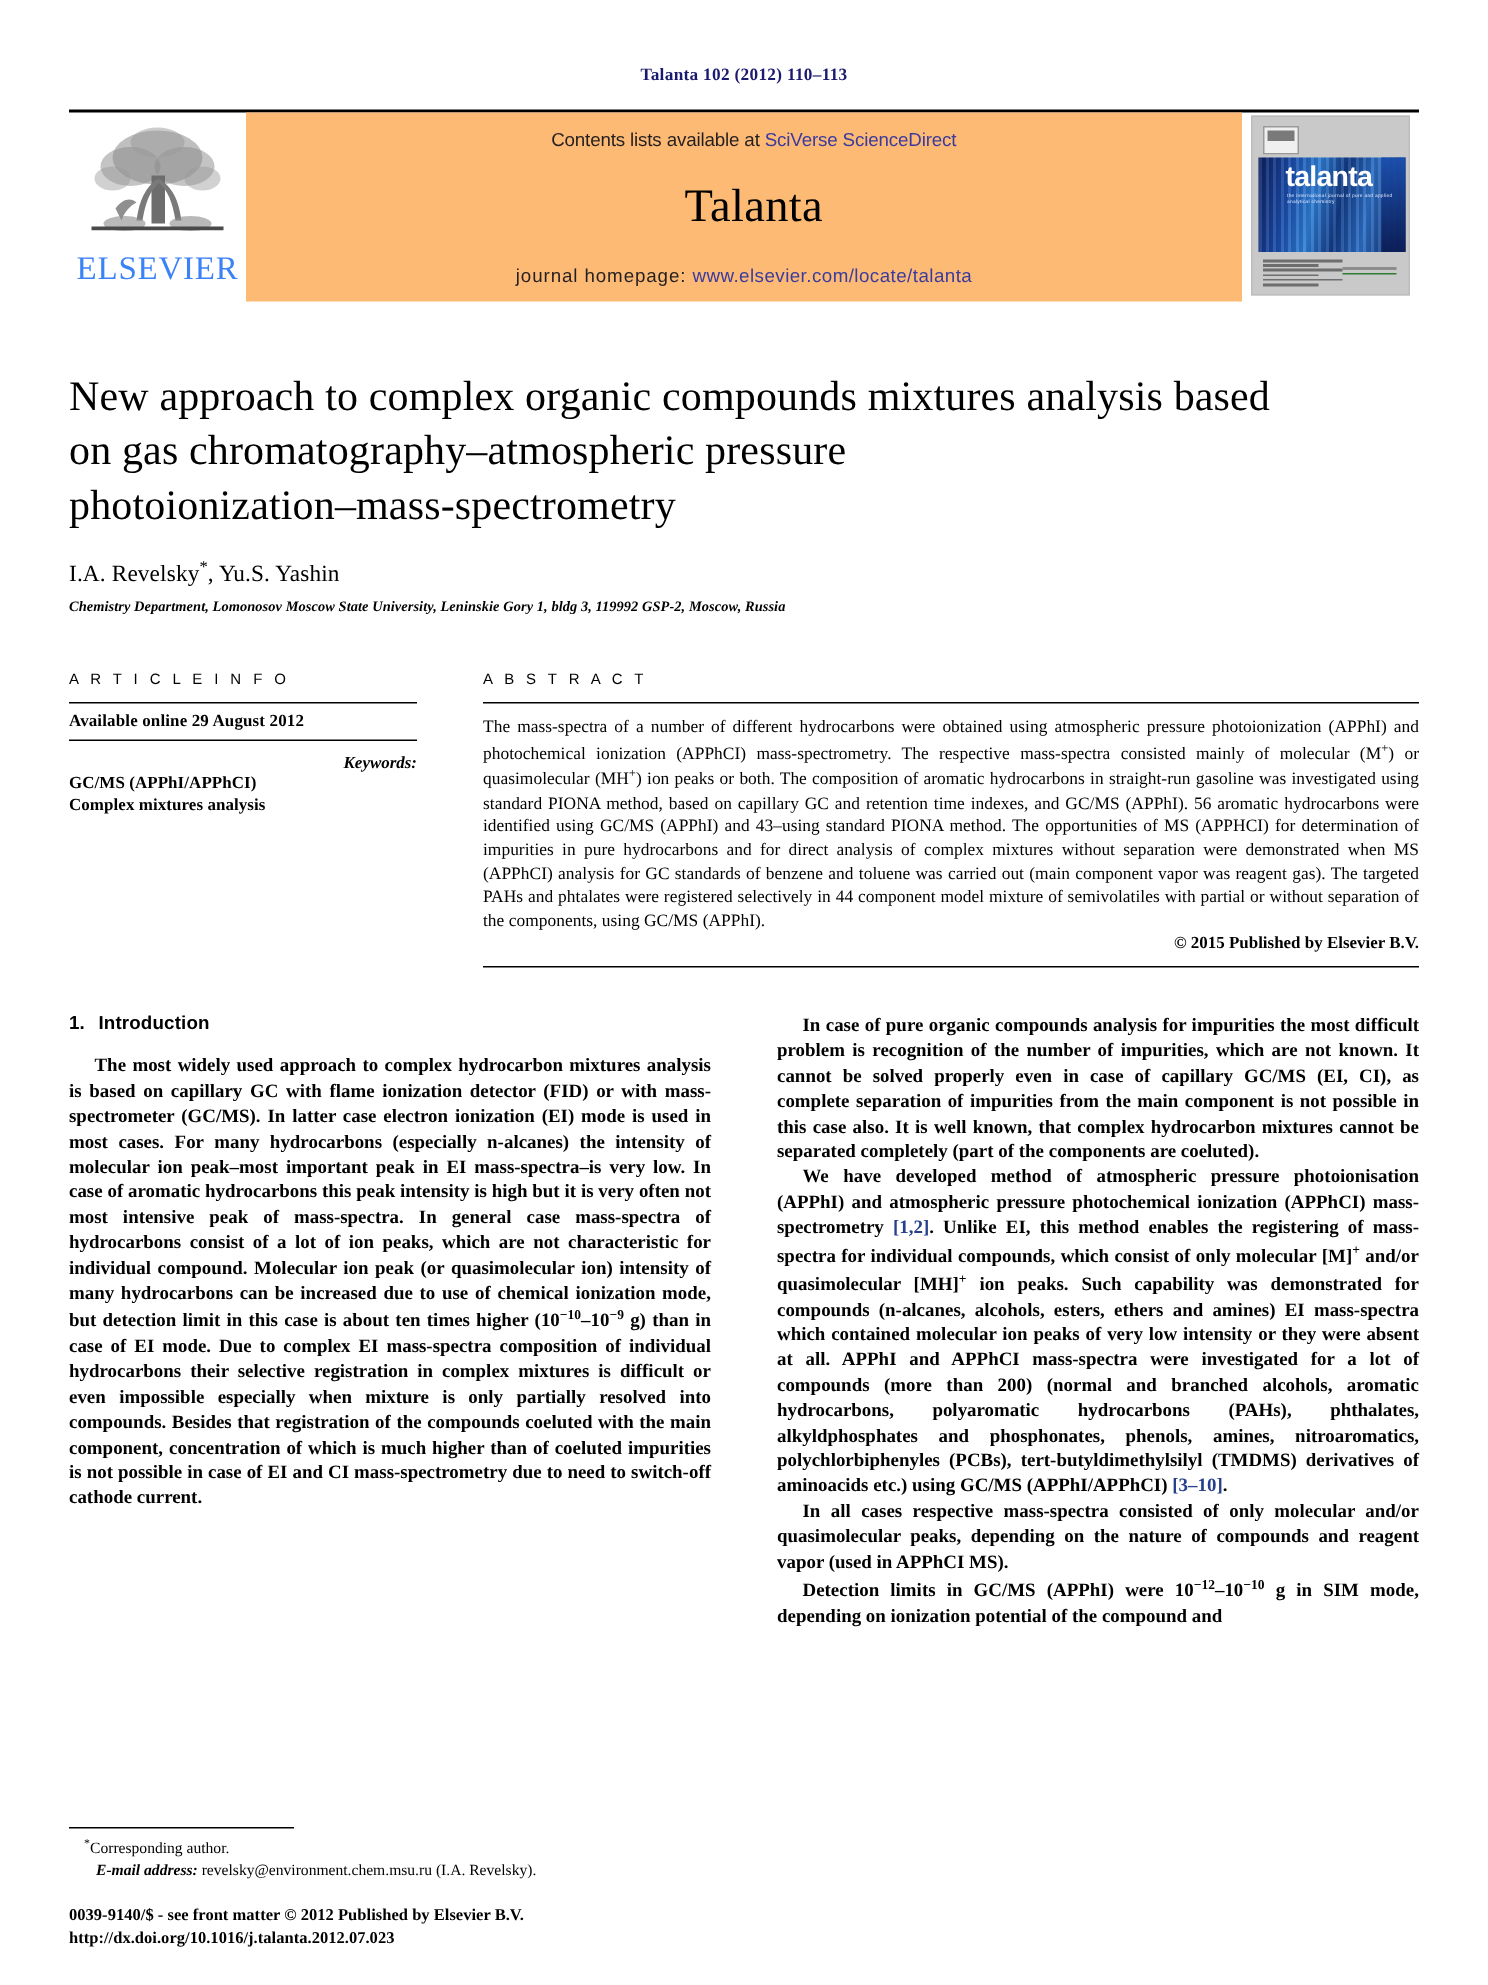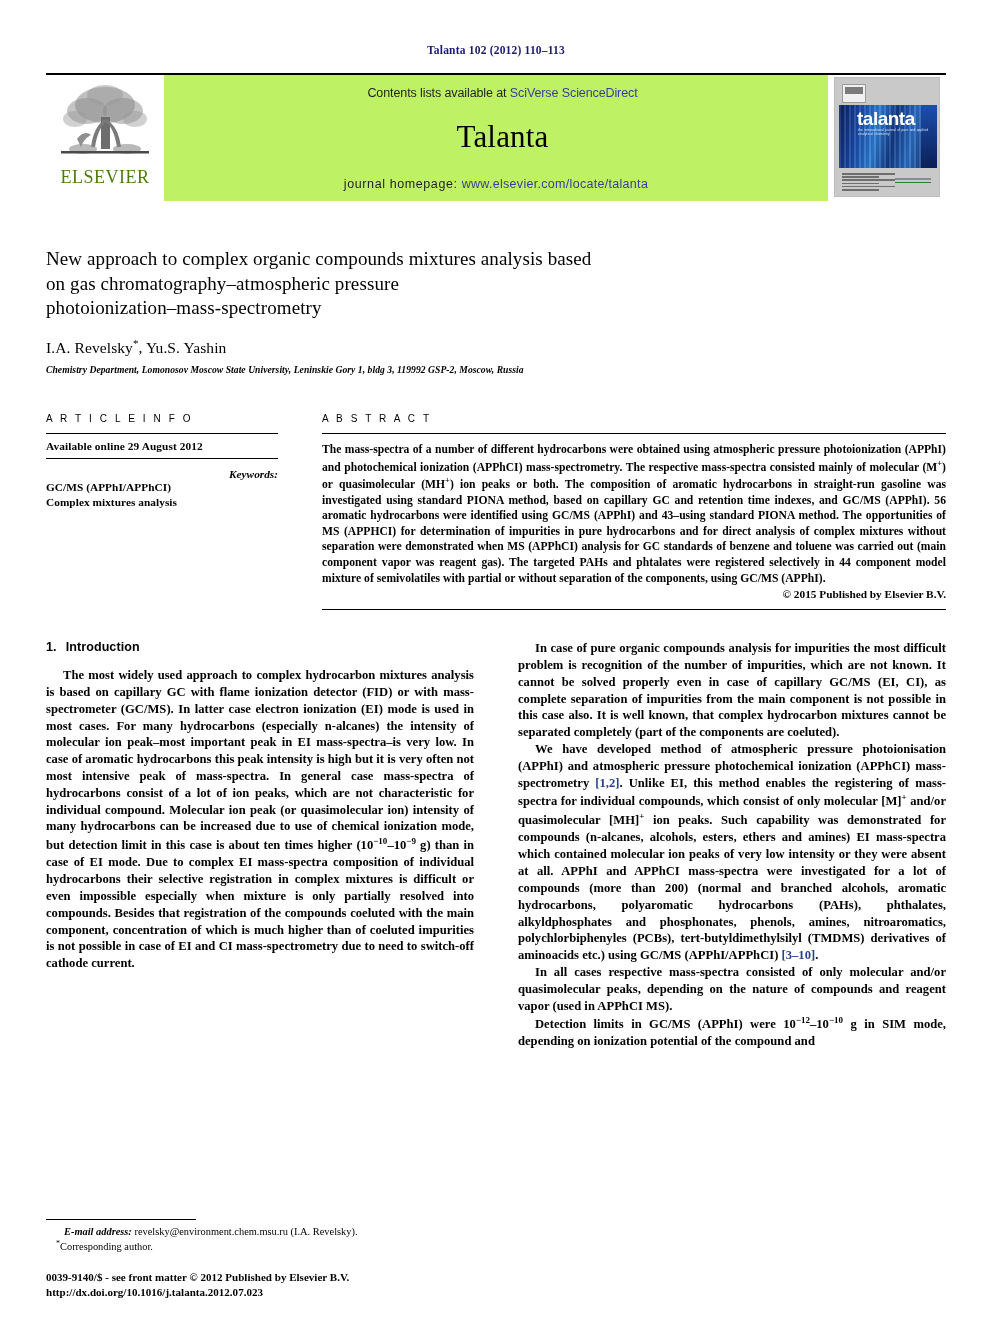--- a/index.html
+++ b/index.html
@@ -47,30 +47,30 @@
     display: flex;
     flex-direction: column;
     justify-content: flex-start;
     align-items: center;
     padding-top: 4px;
     box-sizing: border-box;
   }
   .tree-svg { display:block; }
   .elsevier-word {
     font-family: "Liberation Serif", serif;
-    font-size: 18px;
+    font-size: 22px;
     letter-spacing: 0.5px;
-    color: #4d7c0f;
+    color: #3b82f6;
     line-height: 1;
     margin-top: 1px;
     font-weight: 400;
   }
   .center-cell {
     flex: 1 1 auto;
-    background: #bef264;
+    background: #fdba74;
     position: relative;
     display: flex;
     flex-direction: column;
     align-items: center;
     justify-content: flex-start;
     padding-top: 11px;
     box-sizing: border-box;
     padding-left: 13px;
   }
   .contents-line {
@@ -162,21 +162,21 @@
   .cover .footlines span.m { width: 85%; }
   .cover .rightfoot {
     position:absolute; right:8px; top:100px; width:36px;
   }
   .cover .rightfoot span { display:block; height:1.6px; background:#8d8d8d; margin-bottom:2px;}
   .cover .rightfoot span.green { background:#2e7d32; }
 
   
   .title-block { margin-top: 46px; }
   .art-title {
-    font-size: 19px;
+    font-size: 28px;
     line-height: 1.30;
     font-weight: 400;
     letter-spacing: 0.1px;
     color: #000;
     margin: 0;
   }
   .authors {
     font-size: 15.5px;
     margin-top: 16px;
     letter-spacing: 0.1px;
@@ -224,21 +224,21 @@
   }
   .kw {
     font-size: 11.3px;
     font-weight: bold;
     line-height: 1.30;
     letter-spacing: 0.05px;
   }
   .abstract-rule { border-top: 1px solid #000; margin-bottom: 8px;}
   .abstract-text {
     font-size: 11.6px;
-    font-weight: bold;
+    font-weight: normal;
     line-height: 1.345;
     text-align: justify;
     letter-spacing: 0.02px;
   }
   .abstract-text sup { font-size: 8.4px; }
   .copyright {
     font-size: 11.3px;
     font-weight: bold;
     text-align: right;
     margin-top: 2px;
@@ -402,21 +402,21 @@
     <div class="bcol">
       <p class="para">In case of pure organic compounds analysis for impurities the most difficult problem is recognition of the number of impurities, which are not known. It cannot be solved properly even in case of capillary GC/MS (EI, CI), as complete separation of impurities from the main component is not possible in this case also. It is well known, that complex hydrocarbon mixtures cannot be separated completely (part of the components are coeluted).</p>
       <p class="para"><span>We have developed method of atmospheric pressure photoionisation (APPhI) and atmospheric pressure photochemical ionization (APPhCI) mass-spectrometry </span><span class="cite">[1,2]</span><span>. Unlike EI, this method enables the registering of mass-spectra for individual compounds, which consist of only molecular [M]</span><sup>+</sup><span> and/or quasimolecular [MH]</span><sup>+</sup><span> ion peaks. Such capability was demonstrated for compounds (n-alcanes, alcohols, esters, ethers and amines) EI mass-spectra which contained molecular ion peaks of very low intensity or they were absent at all. APPhI and APPhCI mass-spectra were investigated for a lot of compounds (more than 200) (normal and branched alcohols, aromatic hydrocarbons, polyaromatic hydrocarbons (PAHs), phthalates, alkyldphosphates and phosphonates, phenols, amines, nitroaromatics, polychlorbiphenyles (PCBs), tert-butyldimethylsilyl (TMDMS) derivatives of aminoacids etc.) using GC/MS (APPhI/APPhCI) </span><span class="cite">[3–10]</span><span>.</span></p>
       <p class="para">In all cases respective mass-spectra consisted of only molecular and/or quasimolecular peaks, depending on the nature of compounds and reagent vapor (used in APPhCI MS).</p>
       <p class="para"><span>Detection limits in GC/MS (APPhI) were 10</span><sup>−12</sup><span>–10</span><sup>−10</sup><span> g in SIM mode, depending on ionization potential of the compound and</span></p>
     </div>
   </div>
 
   <div class="footnote-wrap">
     <div class="fn-rule"></div>
+    <div class="fn-line"><span class="star">*</span><span>Corresponding author.</span></div>
     <div class="fn-line" style="padding-left:18px"><em>E-mail address:</em><span> revelsky@environment.chem.msu.ru (I.A. Revelsky).</span></div>
-    <div class="fn-line"><span class="star">*</span><span>Corresponding author.</span></div>
     <div class="issn-block">
       <div>0039-9140/$ - see front matter © 2012 Published by Elsevier B.V.</div>
       <div>http://dx.doi.org/10.1016/j.talanta.2012.07.023</div>
     </div>
   </div>
 
 </div>
 
 </body></html>

